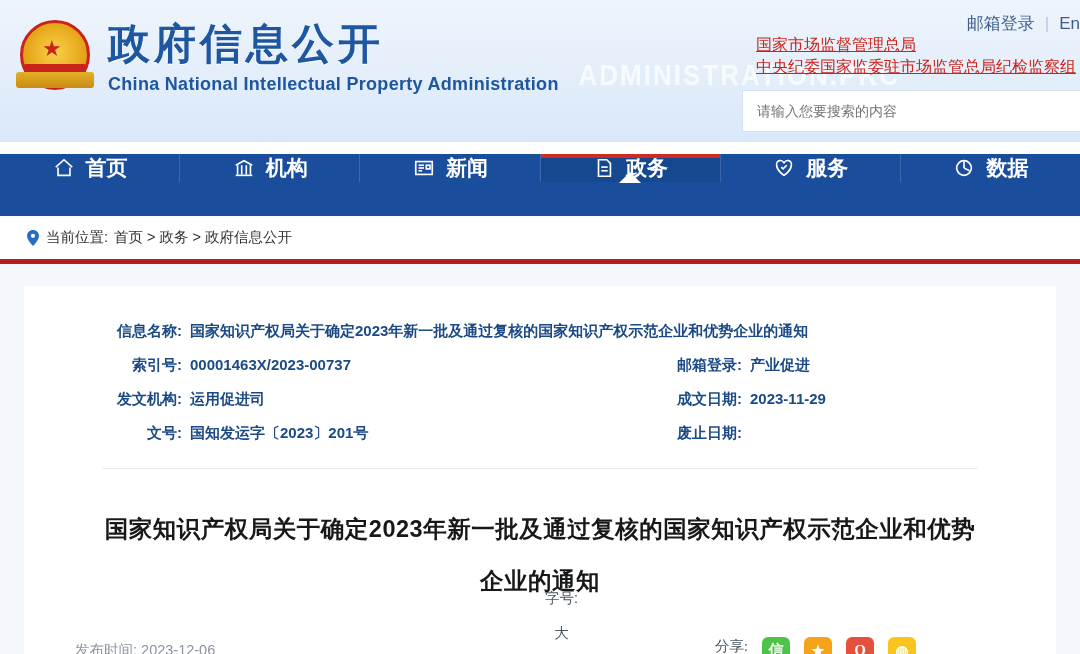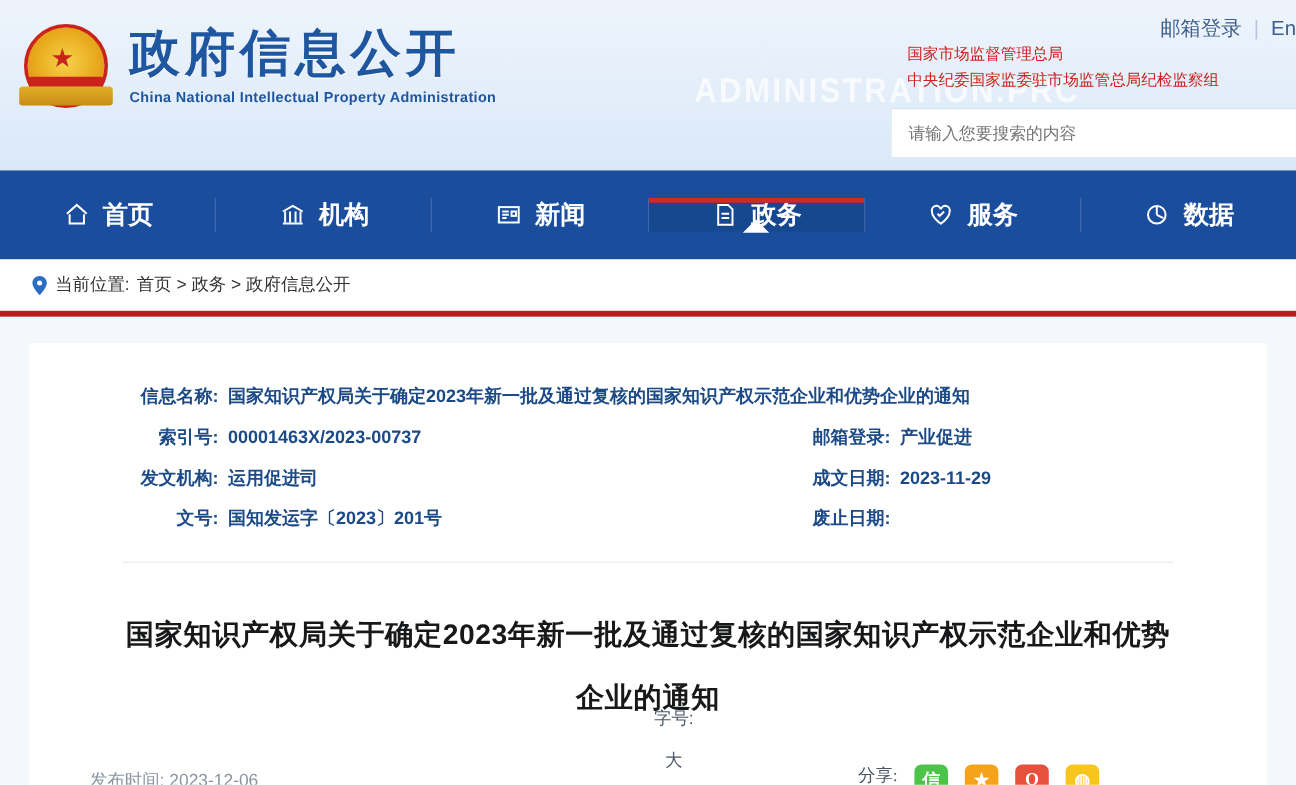--- a/index.html
+++ b/index.html
@@ -61,21 +61,21 @@
   }
   .brand .cn {
     font-size: 42px;
     font-weight: bold;
     color: #1f56a0;
     letter-spacing: 4px;
     line-height: 52px;
     text-shadow: 0 1px 0 #ffffff;
   }
   .brand .en {
-    font-size: 12px;
+    font-size: 18px;
     font-weight: bold;
     color: #1f56a0;
     letter-spacing: 0.3px;
     margin-top: 4px;
   }
 
   .topbar {
     position: absolute;
     right: 0; top: 12px;
     display: flex;
@@ -83,24 +83,25 @@
     gap: 10px;
     font-size: 17px;
     color: #3d5e8c;
   }
   .topbar .sep { color: #b7c8dd; }
   .topbar a { color: #3d5e8c; text-decoration: none; }
 
   .org-lines {
     position: absolute;
     left: 756px; top: 34px;
-    font-size: 13px;
+    font-size: 16px;
     color: #c9231c;
     line-height: 22px;
     white-space: nowrap;
+    text-decoration: underline;
   }
 
   .search-box {
     position: absolute;
     left: 742px; top: 90px;
     width: 360px; height: 42px;
     background: #ffffff;
     border: 1px solid #d8e2ee;
     display: flex;
     align-items: center;
@@ -111,25 +112,26 @@
     outline: none;
     font-size: 14px;
     color: #9aa7b6;
     width: 100%;
     font-family: "Liberation Sans", sans-serif;
     background: transparent;
   }
 
   
   .nav {
-    height: 74px;
+    height: 62px;
     background: #1a4e9c;
     display: flex;
-    align-items: center;
+    align-items: flex-start;
     position: relative;
+    margin-top: 12px;
   }
   .nav-item {
     flex: 1;
     display: flex;
     align-items: center;
     justify-content: center;
     gap: 10px;
     color: #ffffff;
     font-size: 21px;
     font-weight: bold;

